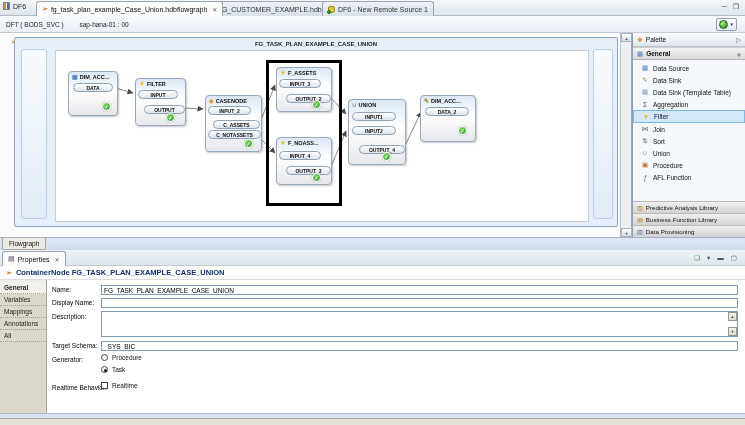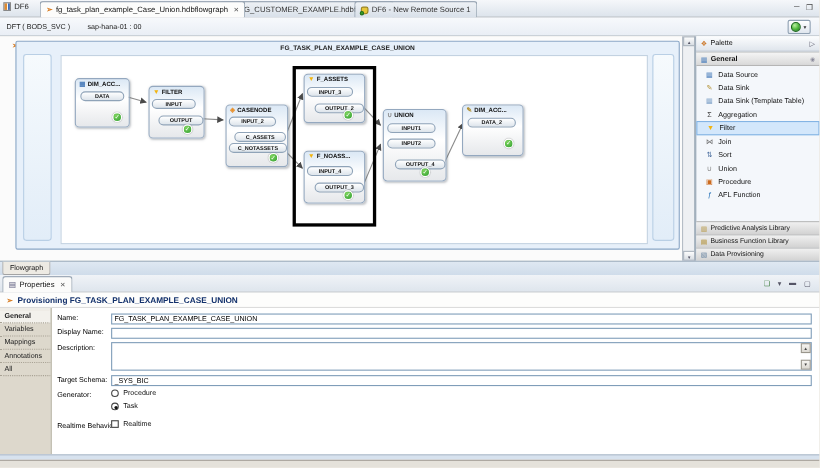--- a/index.html
+++ b/index.html
@@ -312,21 +312,21 @@
   <div class="abs pticons">
     <span style="color:#3a7a3a">❏</span>
     <span>▾</span>
     <span>▬</span>
     <span>▢</span>
   </div>
 </div>
 
 <div class="abs phdr">
   <span class="flowico">➢</span>
-  <b>Provisioning FG_TASK_PLAN_EXAMPLE_CASE_UNION</b>
+  <b>ContainerNode FG_TASK_PLAN_EXAMPLE_CASE_UNION</b>
 </div>
 
 <div class="abs pbody">
   <div class="sidetabs">
     <div class="stab sel">
         <span>General</span>
       </div>
     <div class="stab">
         <span>Variables</span>
       </div>

